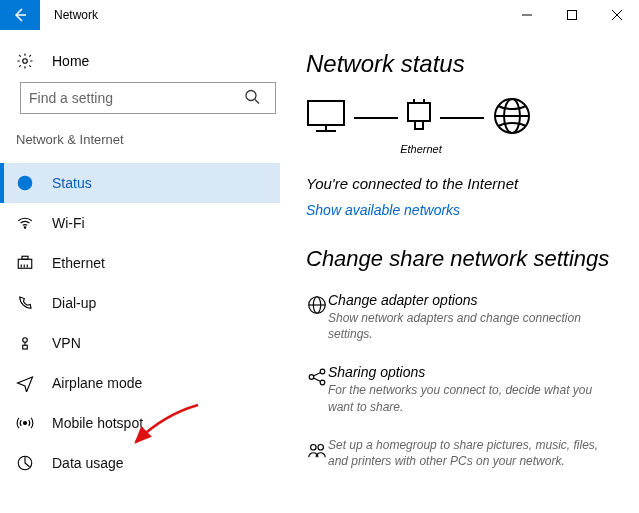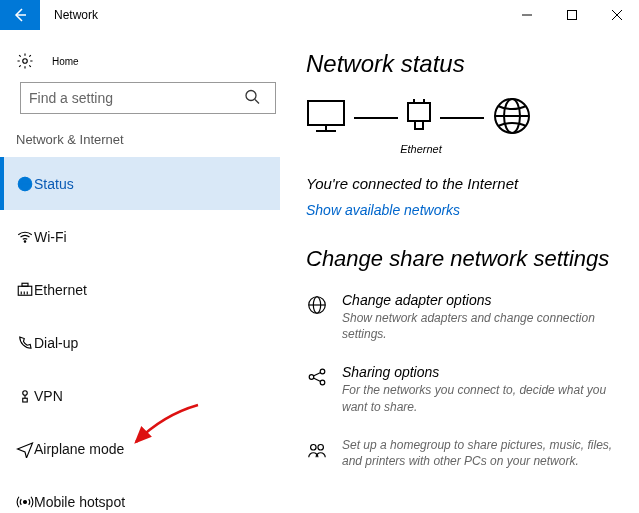--- a/index.html
+++ b/index.html
@@ -45,21 +45,21 @@
   }
   .sidebar {
     width: 280px;
     padding-top: 16px;
     position: relative;
   }
   .home-row {
     display: flex; align-items: center;
     padding: 6px 16px 12px 16px;
     gap: 18px;
-    font-size: 10px;
+    font-size: 14px;
   }
   .search-wrap {
     margin: 0 12px 18px 12px;
     position: relative;
   }
   .search {
     width: 100%;
     height: 32px;
     border: 1px solid #999;
     padding: 0 32px 0 8px;
@@ -69,28 +69,29 @@
     margin-left: 8px;
   }
   .search::placeholder { color: #666; }
   .search-icon {
     position: absolute;
     right: 8px; top: 50%;
     transform: translateY(-50%);
     color: #333;
   }
   .cat-title {
-    padding: 0 16px 10px 16px;
+    padding: 0 16px 16px 16px;
     font-size: 13px;
     color: #555;
   }
   .nav-item {
     display: flex; align-items: center;
-    height: 53px;
+    height: 40px;
     padding: 0 16px;
+    gap: 18px;
     font-size: 14px;
     color: #111;
     position: relative;
   }
   .nav-item.selected {
     background: #d9e8f7;
     color: #0a5bb5;
   }
   .nav-item.selected::before {
     content: "";
@@ -114,21 +115,21 @@
   .h2 { font-size: 22px; font-weight: 400; margin-bottom: 20px; margin-top: 28px;}
   .diagram {
     display: flex; align-items: center; gap: 8px;
     margin-bottom: 4px;
   }
   .diag-line { width: 44px; height: 2px; background: #000; }
   .eth-label { text-align: center; font-size: 11px; margin-bottom: 20px; margin-left:2px }
   .status-text { font-size: 15px; margin-bottom: 10px; }
   .link { color: #0066cc; font-size: 14px; }
   .setting-row {
-    display: flex; gap: 14px;
+    display: flex; 
     margin-bottom: 22px;
   }
   .setting-ico { width: 22px; height: 22px; flex-shrink: 0; margin-top:2px;}
   .setting-title { font-size: 14px; color: #000; margin-bottom: 2px; }
   .setting-desc { font-size: 12px; color: #666; line-height: 1.35; }
   
   .arrow {
     position: absolute;
     left: 118px; top: 400px;
     pointer-events: none;

